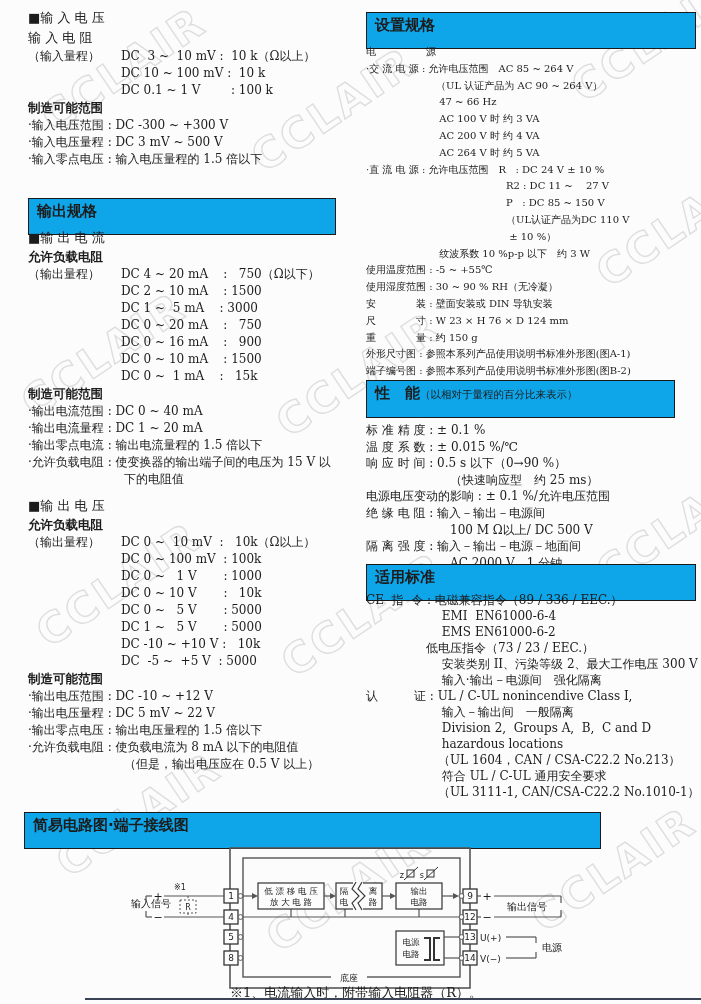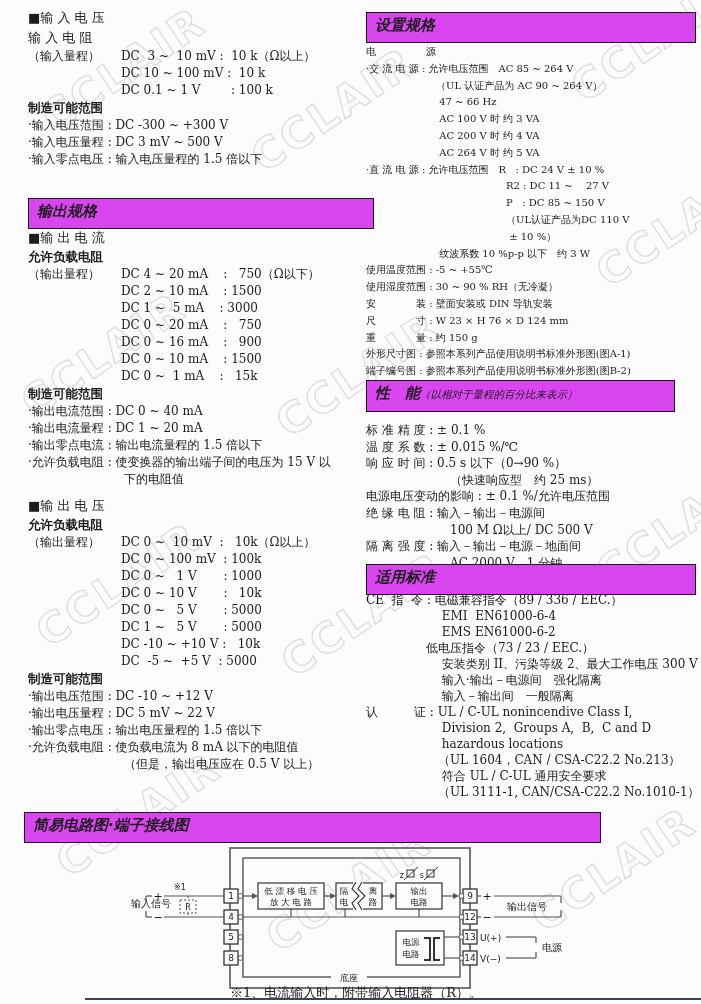--- a/index.html
+++ b/index.html
@@ -20,23 +20,23 @@
   .block{position:absolute;left:0;width:100%;}
   .bh{font-family:"DejaVu Sans",sans-serif;font-weight:normal;font-size:13px;line-height:20px;white-space:pre;}
   .bh2{font-family:"DejaVu Sans",sans-serif;font-weight:bold;font-size:12.5px;line-height:18px;white-space:pre;}
   .specrow,.line{font-size:12px;line-height:17px;white-space:pre;}
   .rline{font-size:10px;line-height:16.8px;white-space:pre;}
   .pline{font-size:12px;line-height:16.6px;white-space:pre;}
   .sline{font-size:12px;line-height:16px;white-space:pre;}
   .rowgroup{display:flex;gap:17px;}
   .rowlabel{width:76px;font-size:12px;line-height:17px;white-space:pre;flex:0 0 76px;}
   .sechead{
-    position:absolute;box-sizing:border-box;border:1.5px solid #1a1a1a;background:#d946ef;
+    position:absolute;box-sizing:border-box;border:1.5px solid #1a1a1a;background:#0ea5e9;
     font-family:"DejaVu Sans",sans-serif;font-weight:bold;font-size:15px;
-    padding:2px 8px 7px 8px;line-height:20px;white-space:pre;font-style:italic;
+    padding:2px 8px 13px 8px;line-height:20px;white-space:pre;
   }
   .sechead .subnote{font-size:10.5px;font-weight:normal;}
   #diagram{position:absolute;left:28px;top:843px;}
   #diagnote{position:absolute;left:230px;top:984px;font-size:13px;white-space:pre;}
   #bottomrule{position:absolute;left:85px;top:998px;width:616px;height:2px;background:#3a4454;}
   svg text{font-family:"DejaVu Sans",sans-serif;fill:#1c1c1c;}
 </style>
 </head>
 <body>
 
@@ -69,21 +69,21 @@
           </div>
       </div>
       <div class="bh2">制造可能范围</div>
       <div>
           <div class="line">·输入电压范围 : DC -300 ~ +300 V</div>
           <div class="line">·输入电压量程 : DC 3 mV ~ 500 V</div>
           <div class="line">·输入零点电压 : 输入电压量程的 1.5 倍以下</div>
         </div>
     </div>
 
-    <div class="sechead" style="left:0;top:198px;width:346px;">输出规格</div>
+    <div class="sechead" style="left:0;top:198px;width:308px;">输出规格</div>
 
     <div class="block" style="top:228px">
       <div class="bh">■输 出 电 流</div>
       <div class="bh2">允许负载电阻</div>
       <div class="rowgroup">
         <div class="rowlabel">（输出量程）</div>
         <div>
             <div class="specrow">DC 4 ~ 20 mA    :   750（Ω以下）</div>
             <div class="specrow">DC 2 ~ 10 mA    : 1500</div>
             <div class="specrow">DC 1 ~  5 mA    : 3000</div>
@@ -178,22 +178,22 @@
     <div class="sechead" style="left:0;top:564px;width:330px;">适用标准</div>
 
     <div class="block" style="top:592px">
       <div>
           <div class="sline">CE  指  令 : 电磁兼容指令（89 / 336 / EEC.）</div>
           <div class="sline">　　　　　　 EMI  EN61000-6-4</div>
           <div class="sline">　　　　　　 EMS EN61000-6-2</div>
           <div class="sline">　　　　　低电压指令（73 / 23 / EEC.）</div>
           <div class="sline">　　　　　　 安装类别 II、污染等级 2、最大工作电压 300 V</div>
           <div class="sline">　　　　　　 输入·输出－电源间　强化隔离</div>
+          <div class="sline">认　　　证 : UL / C-UL nonincendive Class I,</div>
           <div class="sline">　　　　　　 输入－输出间　一般隔离</div>
-          <div class="sline">认　　　证 : UL / C-UL nonincendive Class I,</div>
           <div class="sline">　　　　　　 Division 2,  Groups A,  B,  C and D</div>
           <div class="sline">　　　　　　 hazardous locations</div>
           <div class="sline">　　　　　　（UL 1604，CAN / CSA-C22.2 No.213）</div>
           <div class="sline">　　　　　　 符合 UL / C-UL 通用安全要求</div>
           <div class="sline">　　　　　　（UL 3111-1, CAN/CSA-C22.2 No.1010-1）</div>
         </div>
     </div>
   </div>
 
   <div class="sechead" style="left:24px;top:812px;width:577px;">简易电路图·端子接线图</div>

